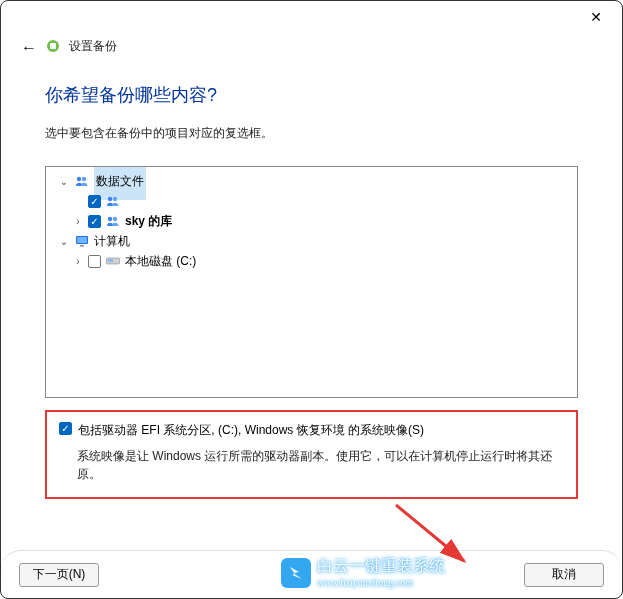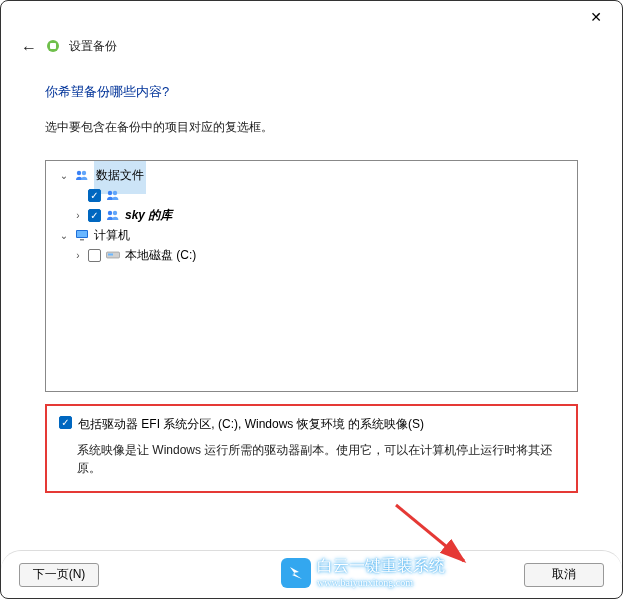--- a/index.html
+++ b/index.html
@@ -32,21 +32,21 @@
       align-items: center;
       gap: 8px;
       padding: 4px 20px 0 20px;
     }
     .back-arrow { font-size: 16px; color: #222; cursor: pointer; }
     .hdr-icon { width: 16px; height: 16px; }
     .hdr-title { font-size: 12px; color: #222; }
     .content { padding: 14px 44px 0 44px; }
     .main-heading {
       color: #003399;
-      font-size: 13px;
+      font-size: 18px;
       margin: 14px 0 18px 0;
     }
     .subtext { font-size: 12px; color: #222; margin-bottom: 24px; }
     .tree-box {
       border: 1px solid #888;
       height: 232px;
       padding: 4px 6px;
       overflow: auto;
       background: #fff;
     }
@@ -74,21 +74,21 @@
       justify-content: center;
       font-size: 10px;
       color: #fff;
       border-radius: 2px;
       cursor: pointer;
     }
     .checkbox.checked { background: #0067c0; border-color: #0067c0; }
     .tree-icon { width: 16px; height: 16px; display: inline-flex; align-items: center; justify-content: center; }
     .label { white-space: nowrap; }
     .label.selected { background: #cce4f7; padding: 10px 2px; }
-    .boldish { font-weight: bold; font-style: italic; }
+    .boldish { font-weight: bold; }
     .ind1 { padding-left: 6px; }
     .ind2 { padding-left: 20px; }
     .highlight-box {
       border: 2px solid #e53935;
       margin-top: 12px;
       padding: 10px 12px 14px 12px;
     }
     .sysimg-row { display: flex; align-items: flex-start; gap: 6px; margin-bottom: 8px; }
     .sysimg-desc { font-size: 12px; color: #222; padding-left: 18px; line-height: 1.5; }
     .footer {

